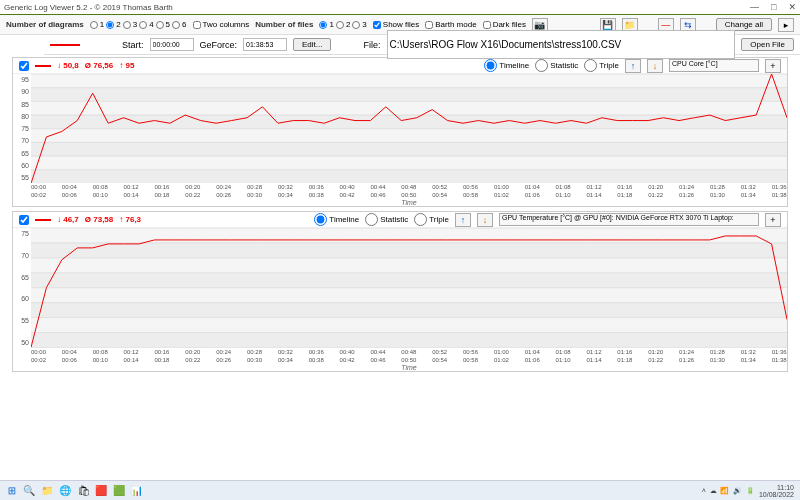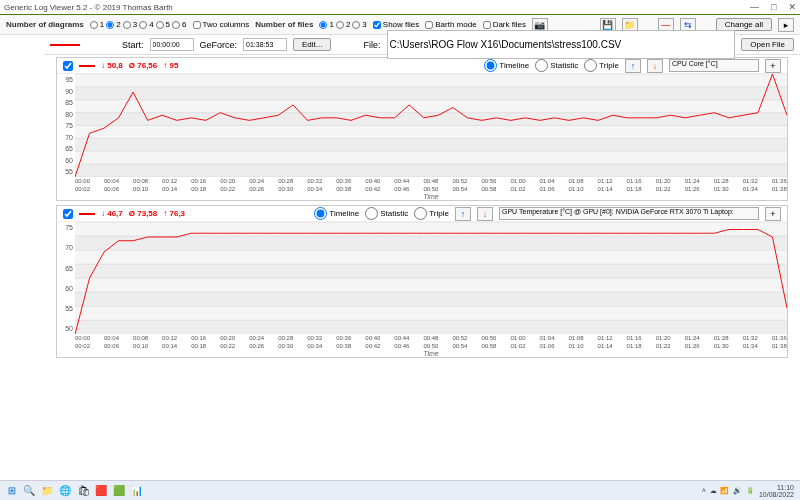--- a/index.html
+++ b/index.html
@@ -21,21 +21,21 @@
 .icon-btn { width: 16px; height: 14px; border: 1px solid #aaa; background: #f5f5f5; display: inline-flex; align-items: center; justify-content: center; font-size: 9px; cursor: pointer; }
 .spacer { flex: 1; }
 .red-line { color: #d00; }
 .blue-line { color: #04c; }
 
 .file-row { height: 20px; display: flex; align-items: center; gap: 6px; padding: 2px 6px; border-bottom: 1px solid #ddd; margin-left: 44px; }
 .color-swatch { width: 30px; height: 2px; background: #e00; }
 .time-input { width: 44px; height: 13px; font-size: 7px; border: 1px solid #bbb; padding: 0 2px; }
 .file-input { flex: 1; height: 29px; font-size: 10px; border: 1px solid #bbb; padding: 0 2px; }
 
-.chart-area { padding: 2px 12px; margin-left: 44px; }
+.chart-area { padding: 2px 12px; }
 .chart-box { border: 1px solid #ccc; margin-bottom: 4px; background: #fff; }
 .chart-hdr { height: 16px; display: flex; align-items: center; gap: 6px; padding: 0 6px; font-size: 8px; border-bottom: 1px solid #eee; }
 .stat-label { color: #e00; font-weight: bold; }
 .radio-inline { display: flex; align-items: center; gap: 2px; font-size: 8px; }
 .select { height: 13px; font-size: 7px; border: 1px solid #aaa; padding: 0 2px; background: #f8f8f8; }
 .select.wide { width: 90px; }
 .select.xwide { width: 260px; }
 .legend-swatch { display: inline-block; width: 16px; height: 2px; background: #e00; vertical-align: middle; }
 .tick-check { width: 10px; height: 10px; }
 

